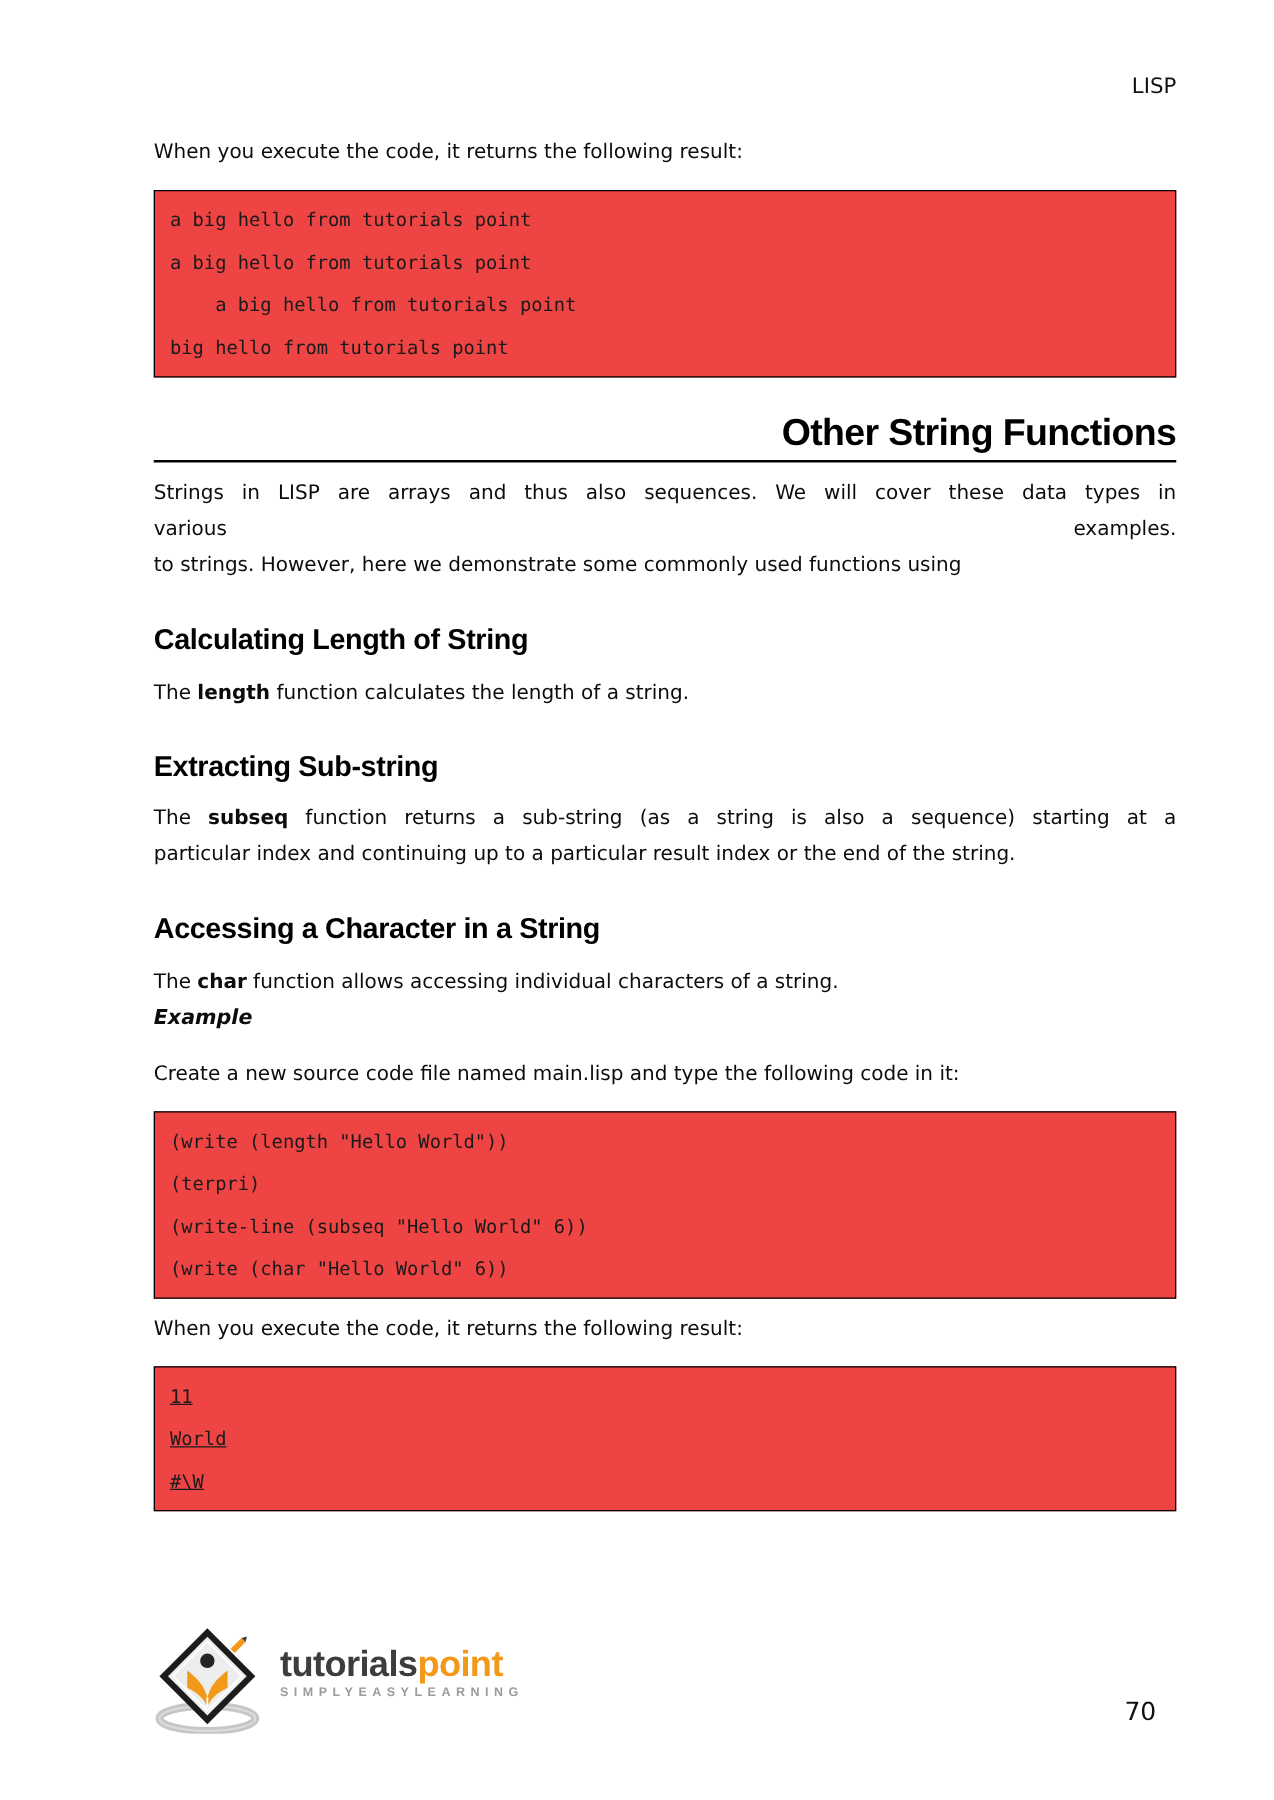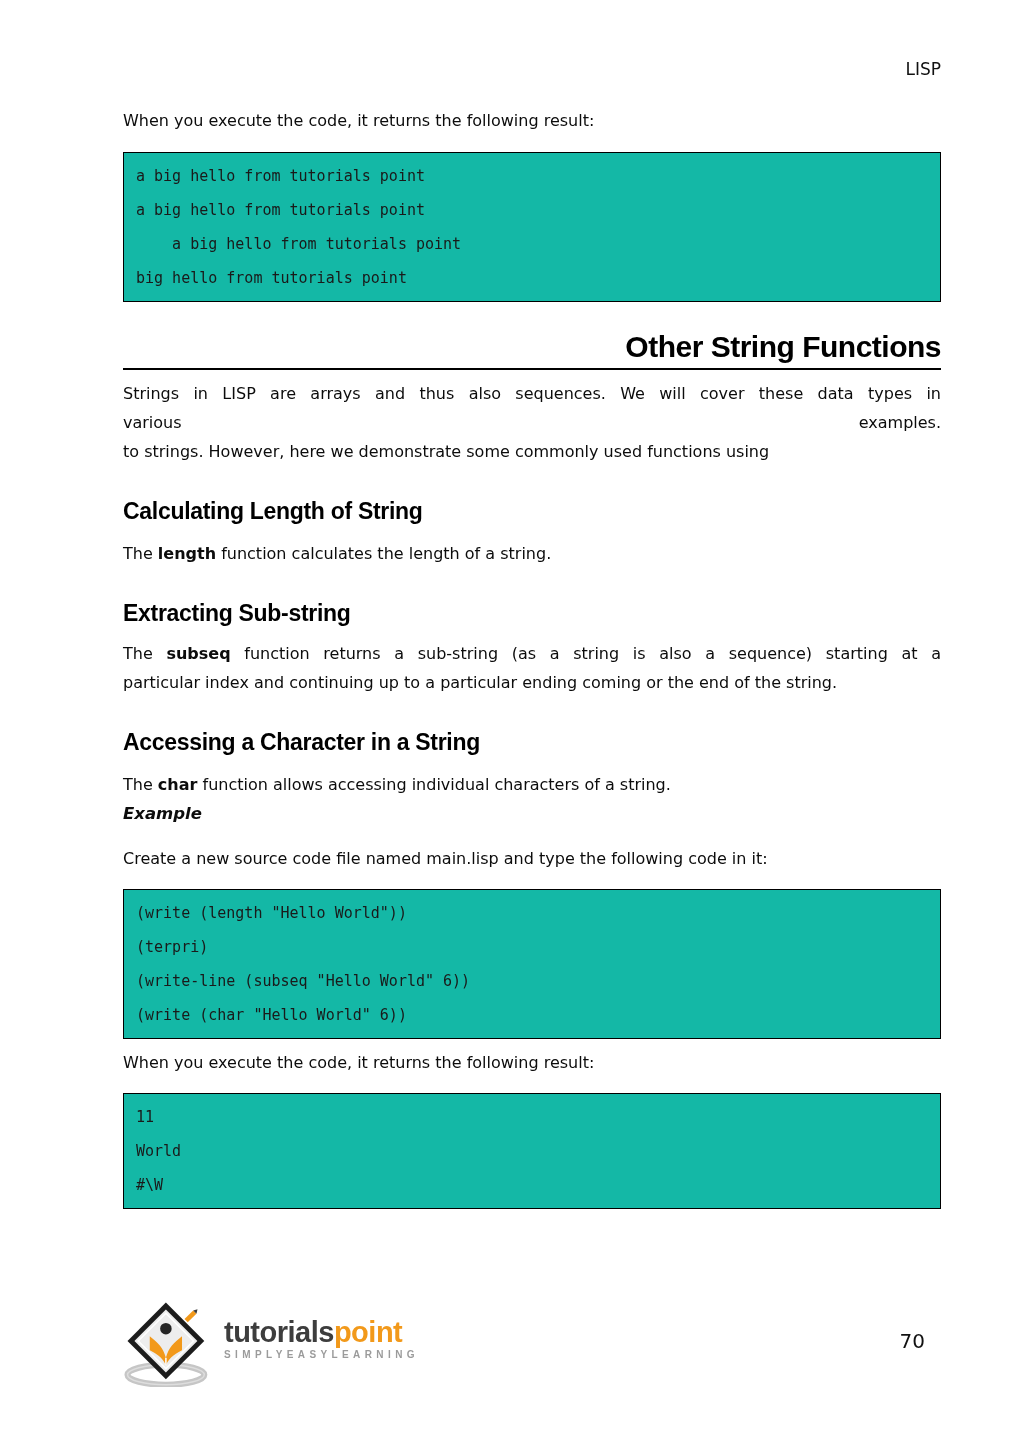--- a/index.html
+++ b/index.html
@@ -28,25 +28,25 @@
   .create { margin-top: 16px; }
   .kw { font-weight: bold; }
 
   .codebox {
     border: 1px solid #000;
     padding: 6px 12px;
     font-family: "DejaVu Sans Mono", monospace;
     font-size: 15px;
     line-height: 34px;
     color: #1a1a1a;
-    background: #14b8a6;
+    background: #ef4444;
   }
   .box1 { margin-top: 17px; }
   .box2 { margin-top: 16px; }
-  .box3 { margin-top: 16px; }
+  .box3 { margin-top: 16px; text-decoration: underline; }
   .code-line { white-space: pre; }
 
   h1.section-title {
     margin-top: 28px;
     font-family: "Liberation Sans", sans-serif;
     font-weight: bold;
     font-size: 30px;
     line-height: 34px;
     letter-spacing: -0.5px;
     color: #000;
@@ -79,21 +79,21 @@
     font-size: 16.5px;
     line-height: 29px;
     font-weight: bold;
     font-style: italic;
   }
 
   .footer {
     margin-top: 92px;
     display: flex;
     justify-content: space-between;
-    align-items: center;
+    align-items: flex-end;
   }
   .logo { display: flex; align-items: center; }
   .logo-mark { width: 95px; height: 86px; flex: 0 0 auto; }
   .brand-text { margin-left: 6px; padding-bottom: 10px; }
   .brand-line {
     font-family: "Liberation Sans", sans-serif;
     font-weight: bold;
     font-size: 29px;
     line-height: 29px;
     letter-spacing: -0.5px;
@@ -138,21 +138,21 @@
       <div class="jline">various examples.</div>
       <div class="jline">to strings. However, here we demonstrate some commonly used functions using</div>
   </div>
 
   <h2 class="sub-title">Calculating Length of String</h2>
   <p class="body-text after-h2"><span>The </span><span class="kw">length</span><span> function calculates the length of a string.</span></p>
 
   <h2 class="sub-title">Extracting Sub-string</h2>
   <div class="jpara jpara2">
     <div class="jline"><span>The </span><span class="kw">subseq</span><span> function returns a sub-string (as a string is also a sequence) starting at a</span></div>
-    <div class="jline">particular index and continuing up to a particular ending coming or the end of the string.</div>
+    <div class="jline">particular index and continuing up to a particular result index or the end of the string.</div>
   </div>
 
   <h2 class="sub-title">Accessing a Character in a String</h2>
   <p class="body-text after-h2"><span>The </span><span class="kw">char</span><span> function allows accessing individual characters of a string.</span></p>
 
   <p class="example-label">Example</p>
 
   <p class="body-text create">Create a new source code file named main.lisp and type the following code in it:</p>
 
   <div class="codebox box2">

